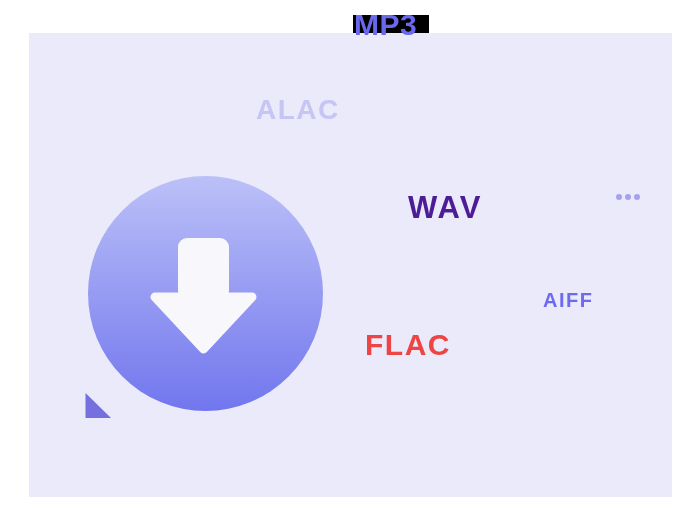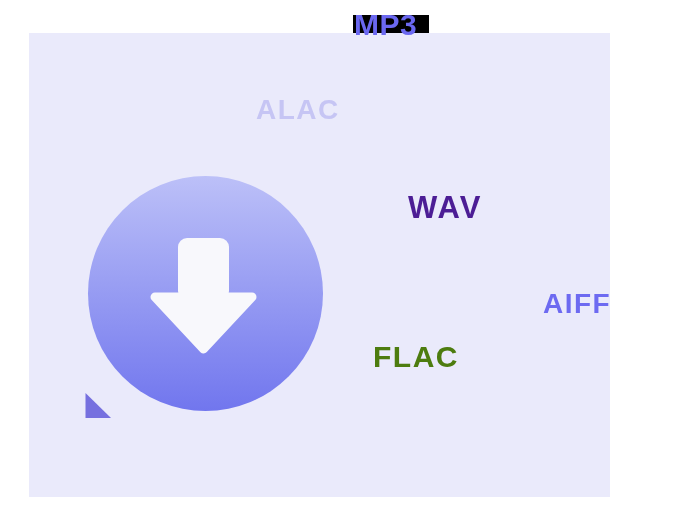--- a/index.html
+++ b/index.html
@@ -1,18 +1,18 @@
 <!DOCTYPE html>
 <html><head>
 <meta charset="utf-8">
 <style>
   html, body { margin: 0; padding: 0; background: #ffffff; }
   .stage {
     position: relative;
-    width: 610px;
+    width: 700px;
     height: 514px;
     background: #ffffff;
     overflow: hidden;
     font-family: "Liberation Sans", sans-serif;
   }
   
   .mp3-highlight {
     position: absolute;
     left: 353px; top: 15px;
     width: 76px; height: 27px;
@@ -31,22 +31,22 @@
     z-index: 3;
     font-weight: 700;
     line-height: 1;
     letter-spacing: 1.5px;
     user-select: none;
   }
   .fmt-mp3  { left: 354px; top: 10px;  font-size: 30px; color: #6b68f0; letter-spacing: 0.5px; }
   .fmt-alac { left: 256px; top: 96px;  font-size: 28px; color: #c6c5f4; }
   .fmt-aac  { left: 503px; top: 101px; font-size: 26px; color: #bfbef2; }
   .fmt-wav  { left: 408px; top: 192px; font-size: 31px; color: #4c1d95; letter-spacing: 2px; }
-  .fmt-aiff { left: 543px; top: 290px; font-size: 28px; color: #6d6af1; }
-  .fmt-flac { left: 365px; top: 342px; font-size: 30px; color: #4d7c0f; margin-left: 8px; }
+  .fmt-aiff { left: 543px; top: 290px; font-size: 20px; color: #6d6af1; }
+  .fmt-flac { left: 365px; top: 330px; font-size: 30px; color: #ef4444; }
   .download-btn {
     position: absolute;
     left: 88px; top: 176px;
     width: 235px; height: 235px;
     border-radius: 50%;
     background: linear-gradient(180deg, #bcc0f8 0%, #9a9ff3 45%, #7176ee 100%);
     z-index: 3;
     cursor: pointer;
   }
   .download-btn svg { display: block; width: 235px; height: 235px; }

